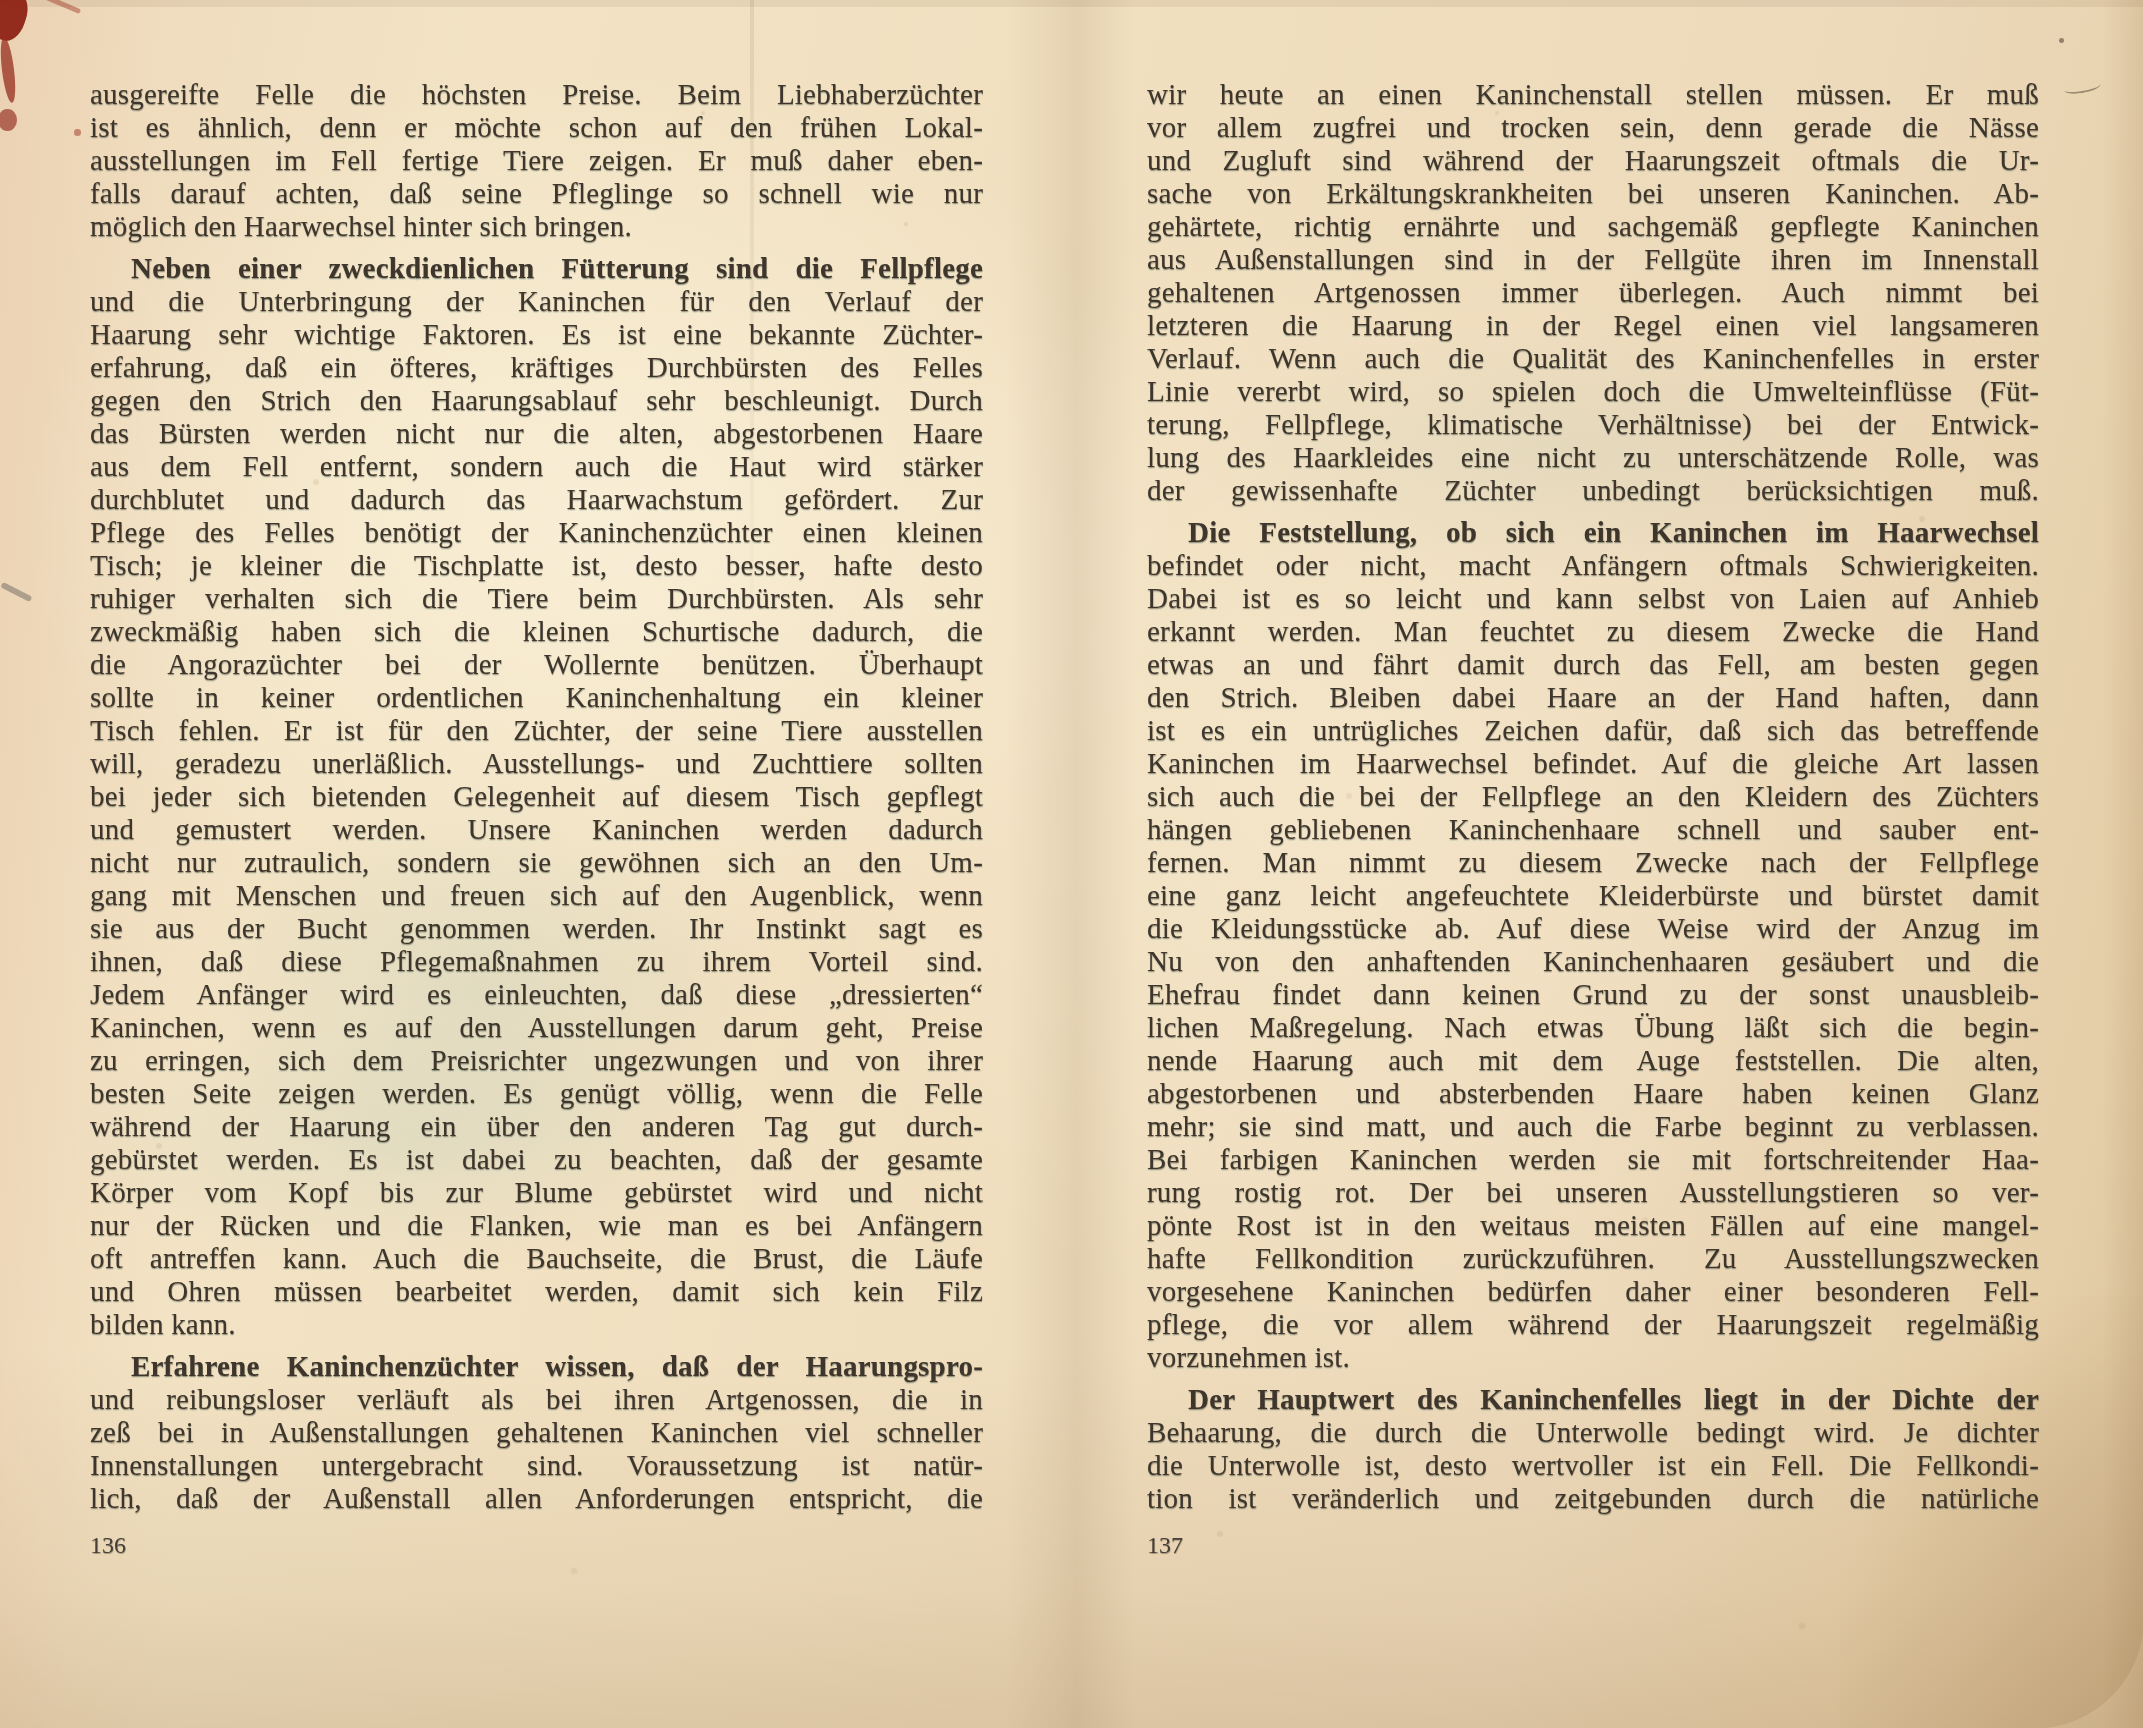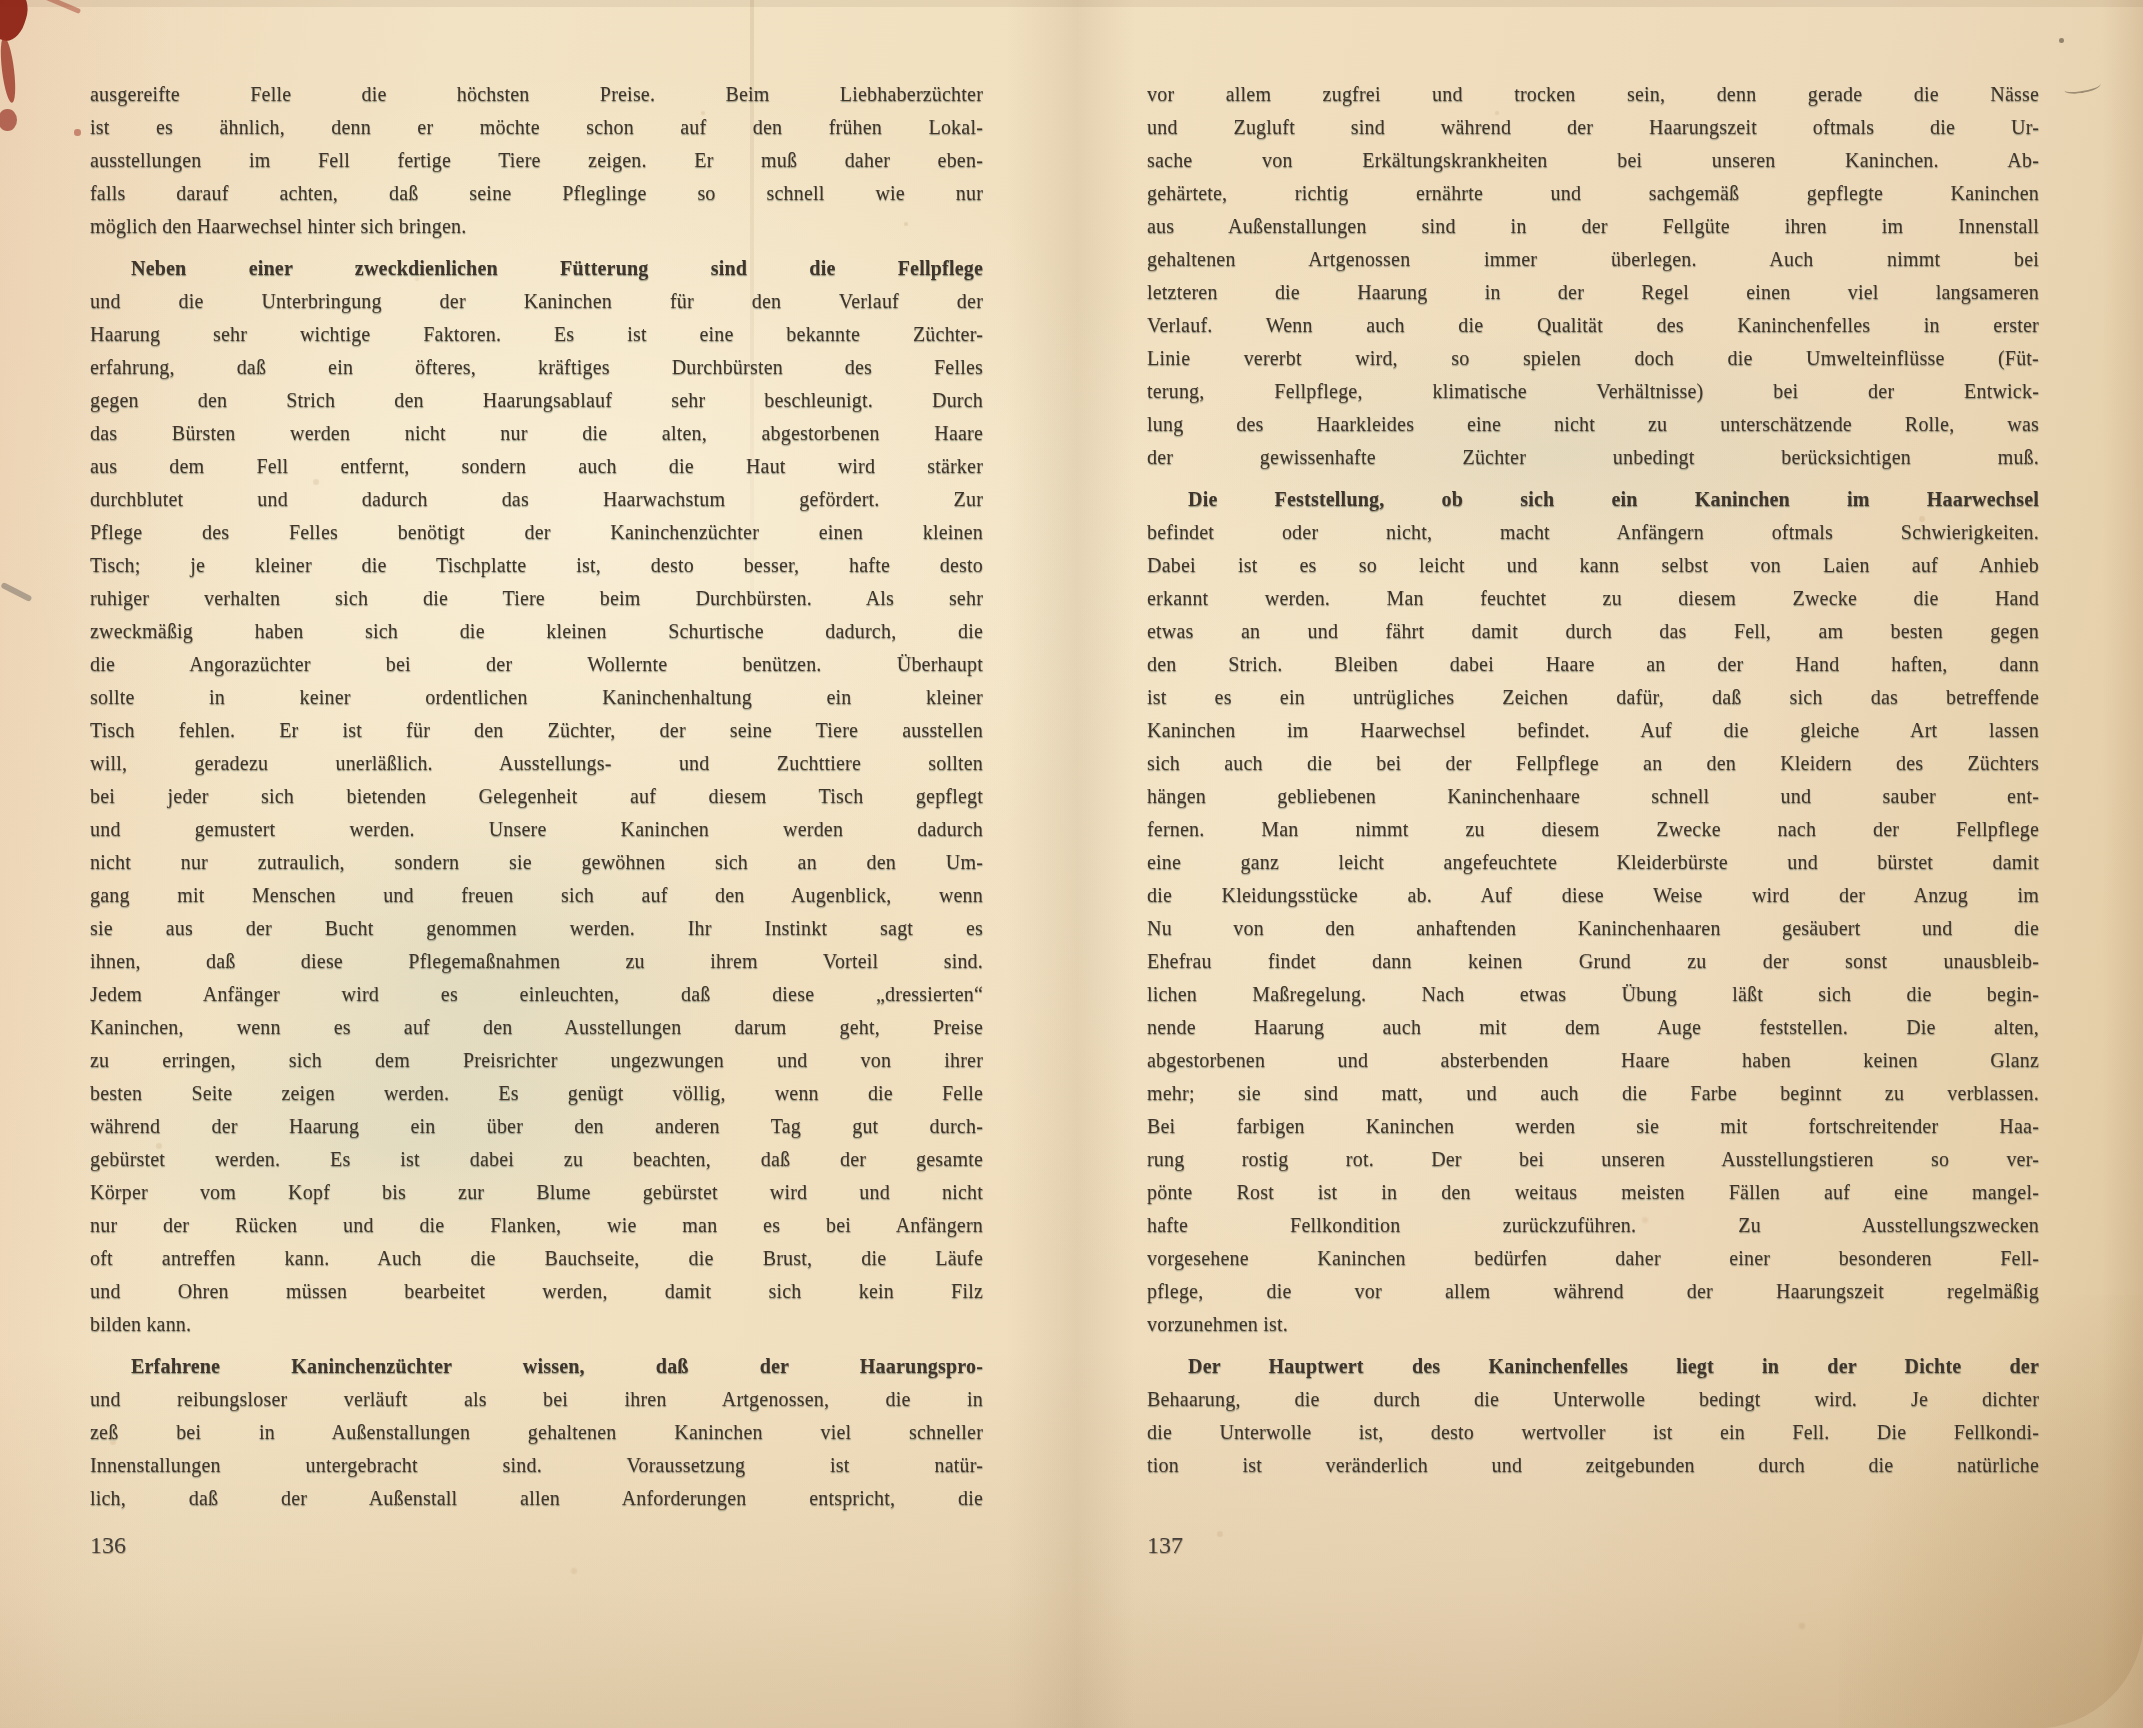--- a/index.html
+++ b/index.html
@@ -48,21 +48,21 @@
       1643px 1218px 1.8px 0.9px rgba(160,105,55,0.11),
       1920px 517px 0.9px 0.9px rgba(150,100,50,0.12),
       2012px 960px 0.9px 0 rgba(150,100,50,0.13),
       1218px 1532px 0.9px 0.9px rgba(150,100,50,0.11),
       701px 111px 0.9px 0 rgba(150,100,50,0.12),
       1800px 1624px 1.8px 0.9px rgba(158,108,58,0.12),
       415px 277px 0.9px 0 rgba(150,100,50,0.10),
       1495px 111px 0.9px 0 rgba(150,100,50,0.11),
       111px 1440px 0.9px 0.9px rgba(150,100,50,0.11);}
   
-  .text-column{position:absolute;top:78px;font-size:20px;line-height:33px;color:#3e362c;
+  .text-column{position:absolute;top:78px;font-size:29px;line-height:33px;color:#3e362c;
     letter-spacing:0.2px;
     text-shadow:0.4px 0.6px 0.8px rgba(70,52,32,0.45), 0 1.8px 0 rgba(0,150,170,0.10);}
   .page-left .text-column{left:90px;width:893px;}
   .page-right .text-column{left:1147px;width:892px;}
   .paragraph + .paragraph{margin-top:9.2px;}
   .line{text-align:justify;text-align-last:justify;height:33px;}
   .line.indent{text-indent:41px;font-weight:bold;}
   .line.last-left{text-align-last:left;}
   .page-number{position:absolute;top:1532px;font-size:24px;color:#46403a;
     text-shadow:0.4px 0.6px 0.7px rgba(70,52,32,0.4);}
@@ -144,20 +144,21 @@
           <div class="line">Innenstallungen untergebracht sind. Voraussetzung ist natür-</div>
           <div class="line">lich, daß der Außenstall allen Anforderungen entspricht, die</div>
         </div>
       </div>
     <div class="page-number left">136</div>
   </div>
 
   <div class="page-right">
     <div class="text-column">
         <div class="paragraph">
+          <div class="line">wir heute an einen Kaninchenstall stellen müssen. Er muß</div>
           <div class="line">vor allem zugfrei und trocken sein, denn gerade die Nässe</div>
           <div class="line">und Zugluft sind während der Haarungszeit oftmals die Ur-</div>
           <div class="line">sache von Erkältungskrankheiten bei unseren Kaninchen. Ab-</div>
           <div class="line">gehärtete, richtig ernährte und sachgemäß gepflegte Kaninchen</div>
           <div class="line">aus Außenstallungen sind in der Fellgüte ihren im Innenstall</div>
           <div class="line">gehaltenen Artgenossen immer überlegen. Auch nimmt bei</div>
           <div class="line">letzteren die Haarung in der Regel einen viel langsameren</div>
           <div class="line">Verlauf. Wenn auch die Qualität des Kaninchenfelles in erster</div>
           <div class="line">Linie vererbt wird, so spielen doch die Umwelteinflüsse (Füt-</div>
           <div class="line">terung, Fellpflege, klimatische Verhältnisse) bei der Entwick-</div>

